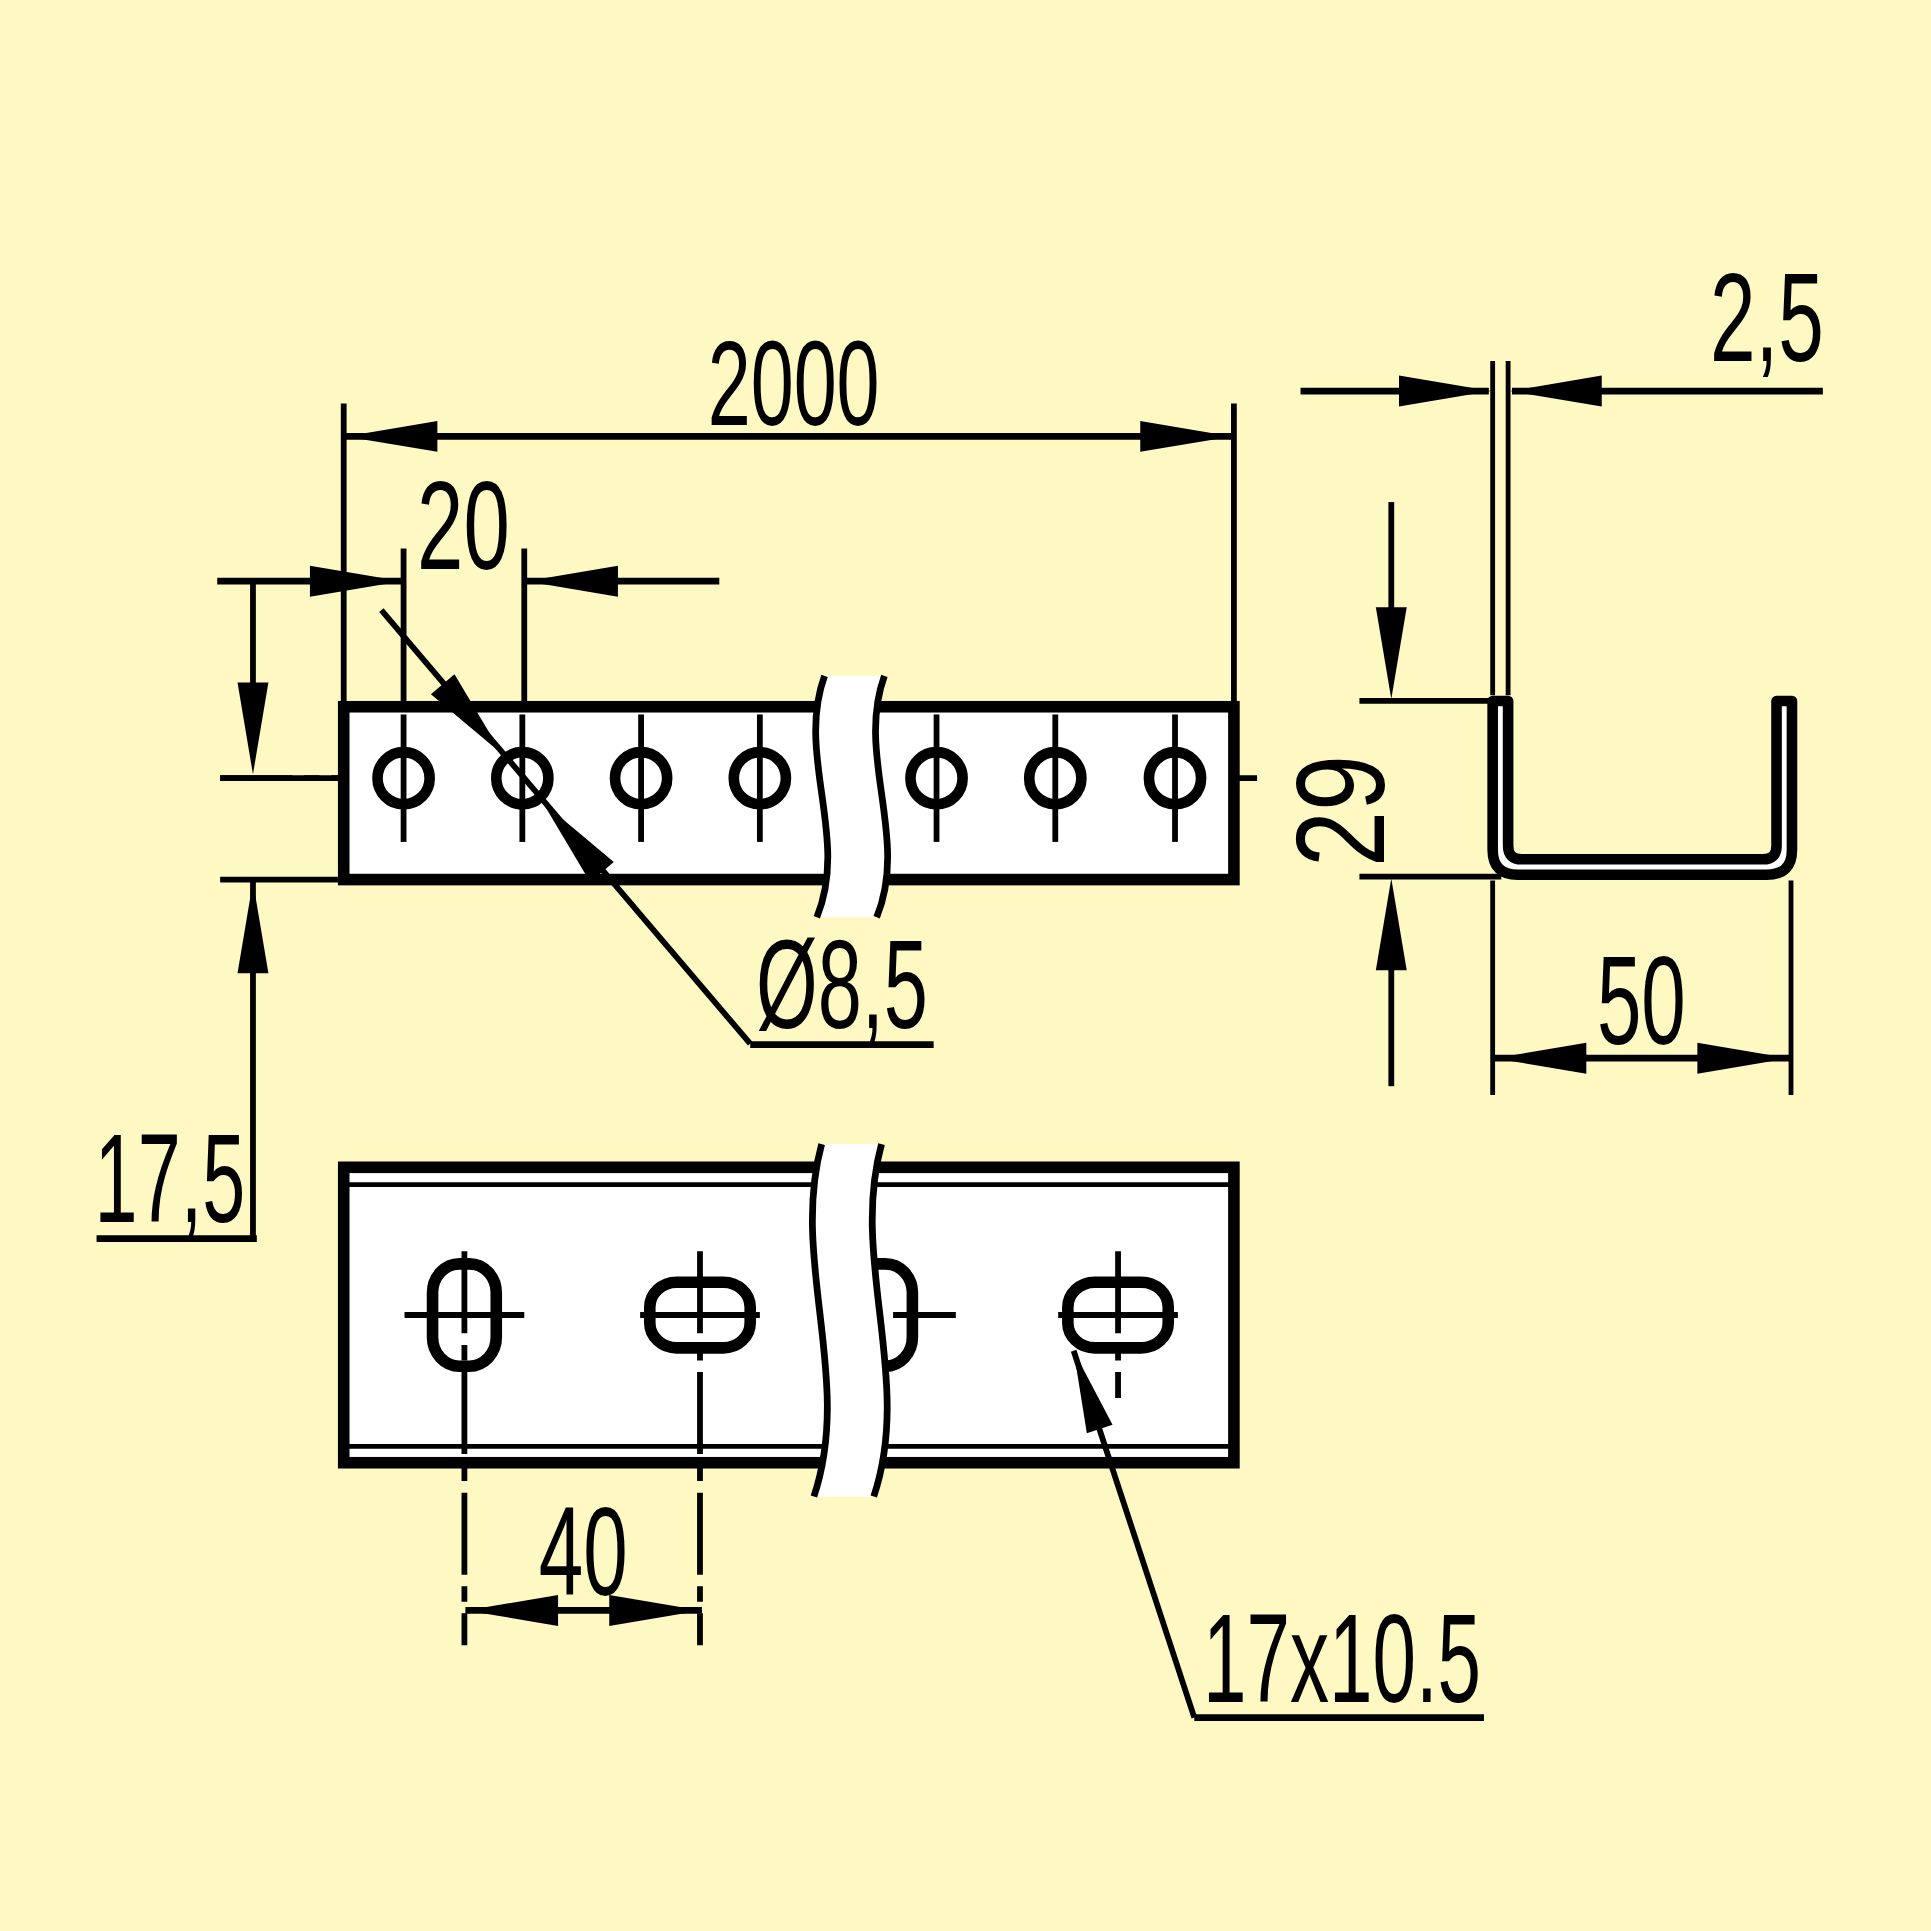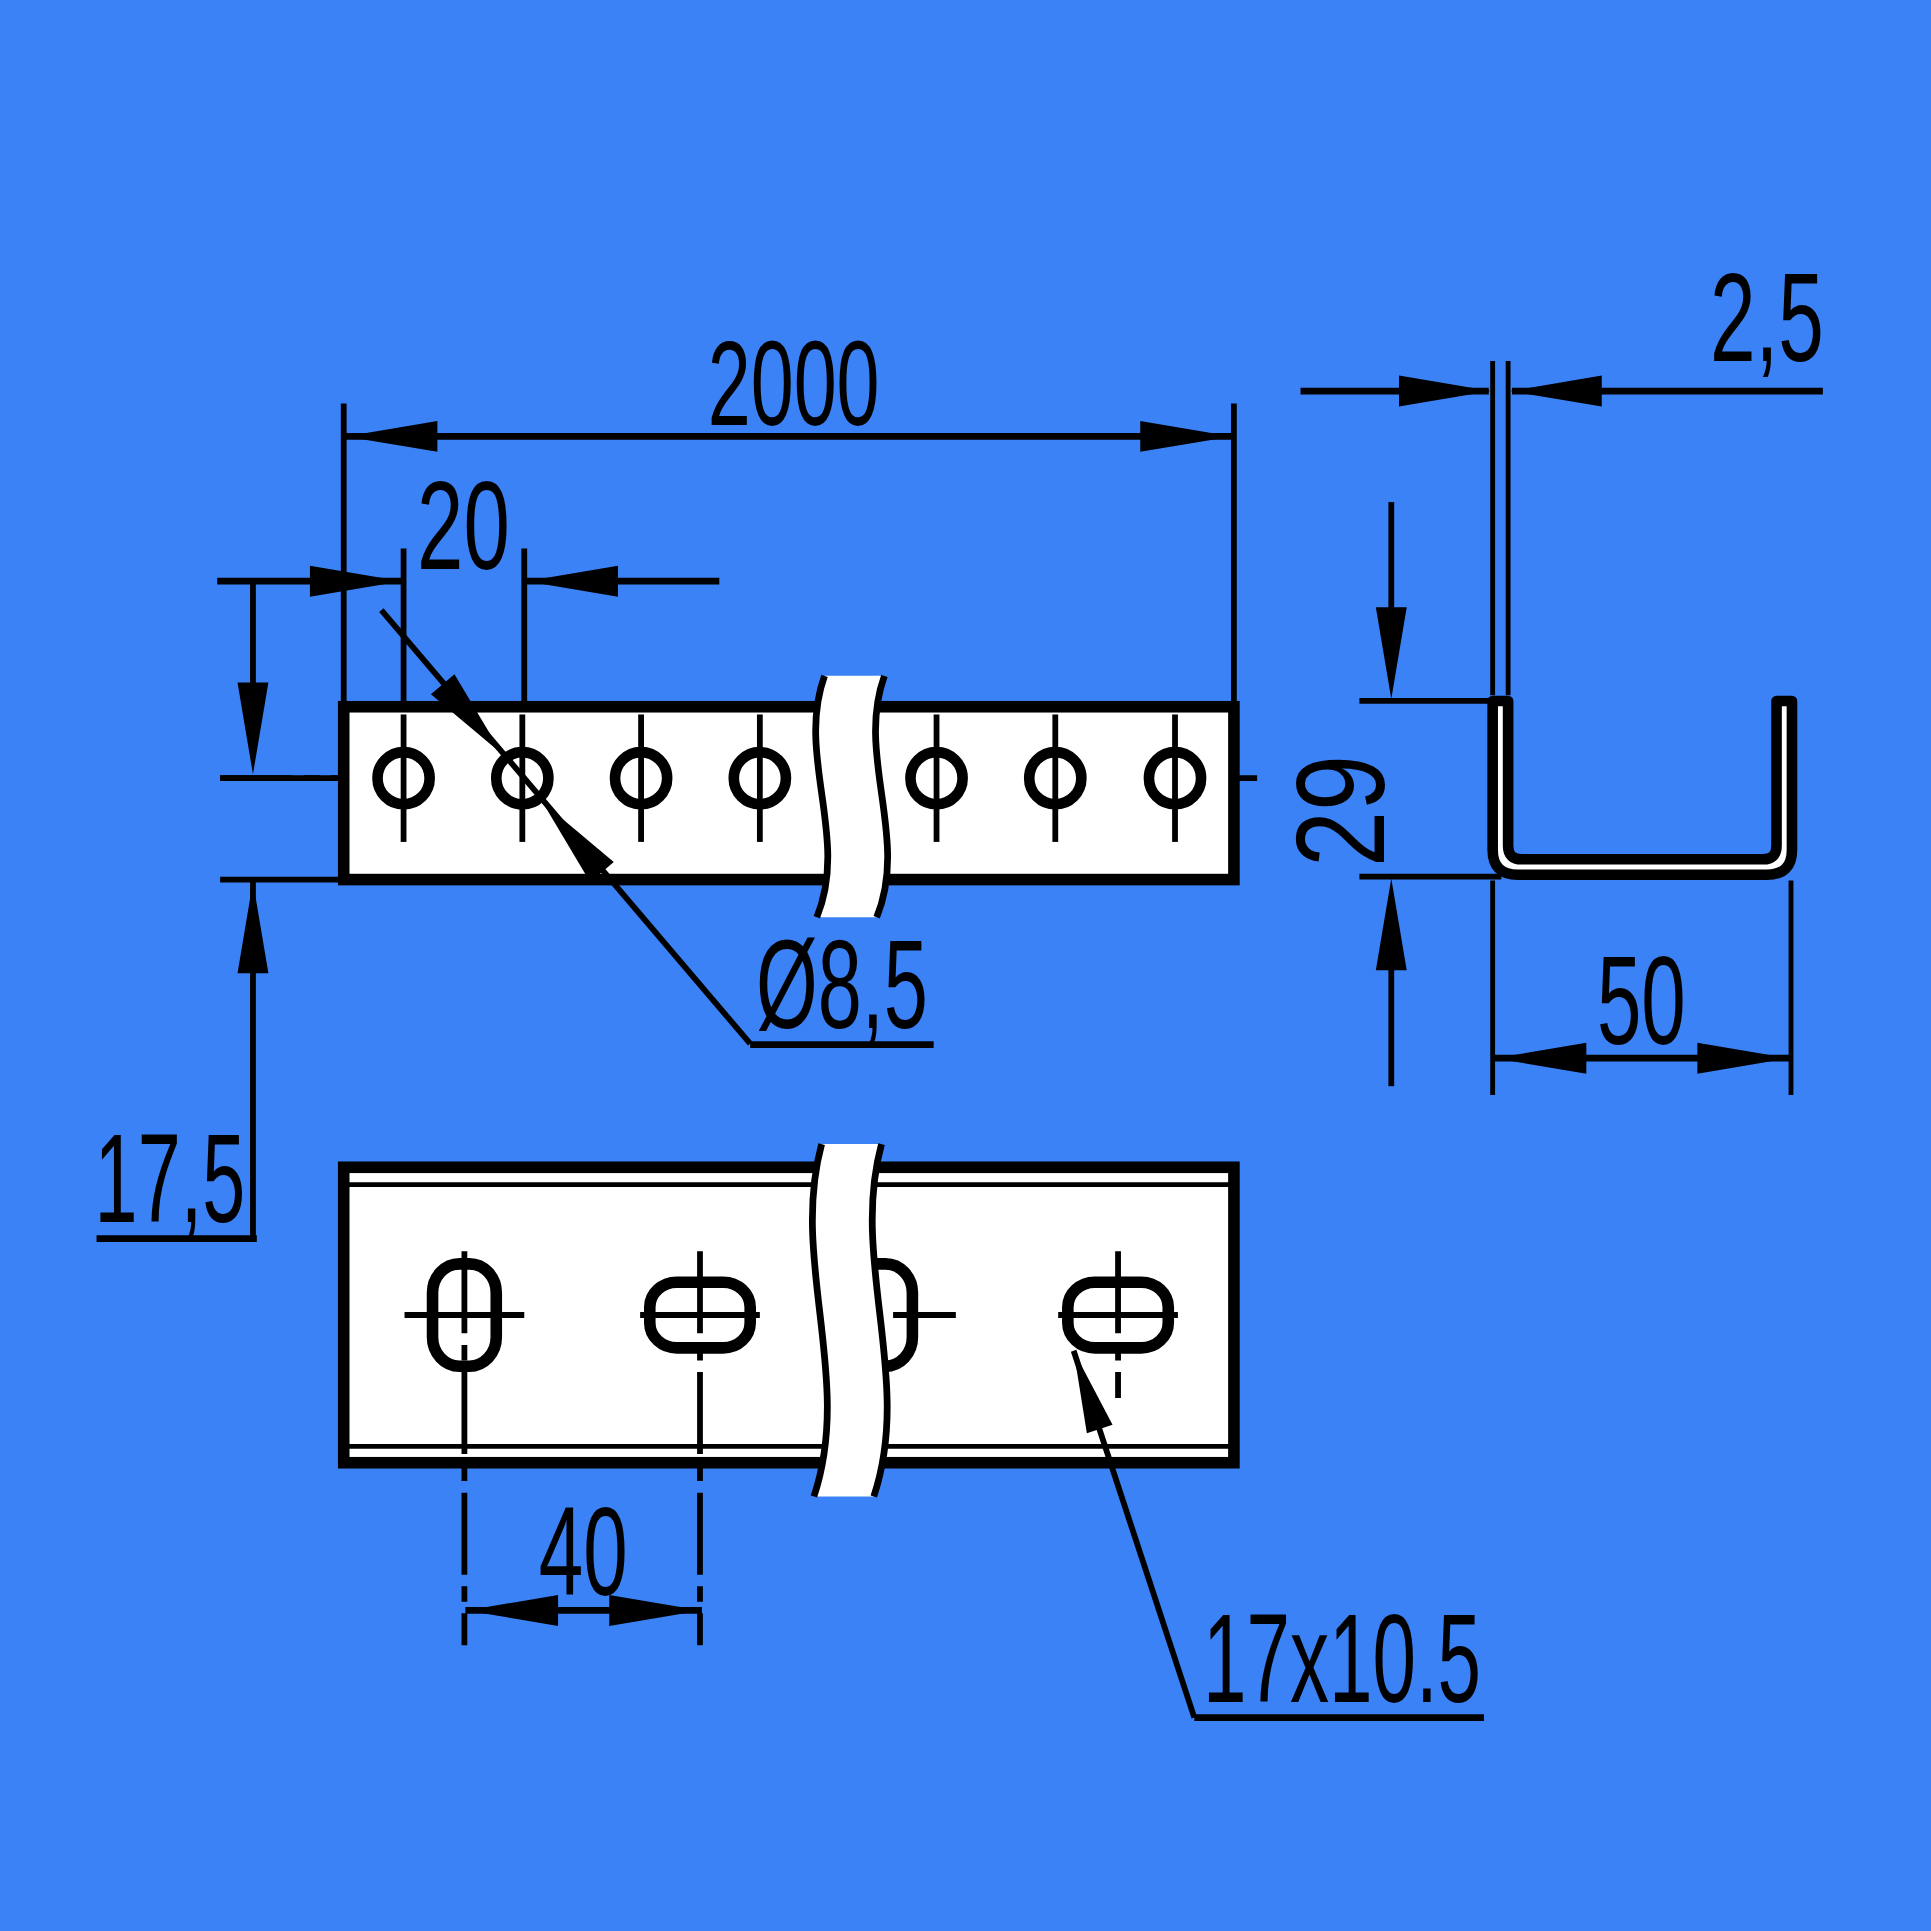--- a/index.html
+++ b/index.html
@@ -1,16 +1,16 @@
 <!DOCTYPE html>
 <html><head>
 <meta charset="utf-8">
 <style>
   html,body{margin:0;padding:0;background:#ffffff;}
-  .stage{width:1931px;height:1931px;position:relative;background:#3b82f6;}
+  .stage{width:1931px;height:1931px;position:relative;background:#fef9c3;}
   svg{display:block;}
   text{font-family:"Liberation Sans", sans-serif;fill:#000;}
   .dimtxt{font-size:130px;}
   .dimtxt-big{font-size:125px;}
   .thin{stroke:#000;stroke-width:6;fill:none;}
   .dimline{stroke:#000;stroke-width:7;fill:none;}
   .xthin{stroke:#000;stroke-width:5;fill:none;}
   .arrow{fill:#000;stroke:none;}
 </style>
 </head>

